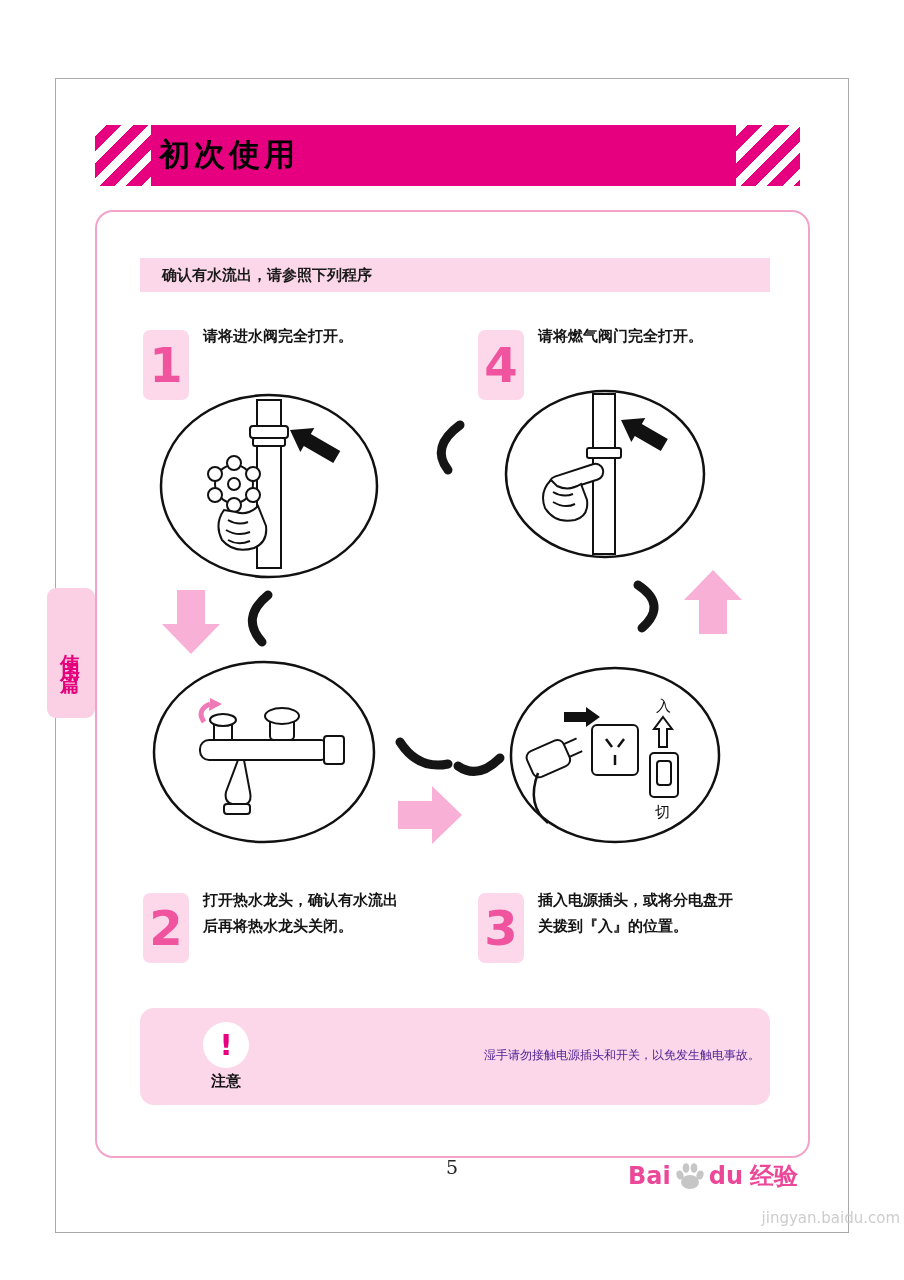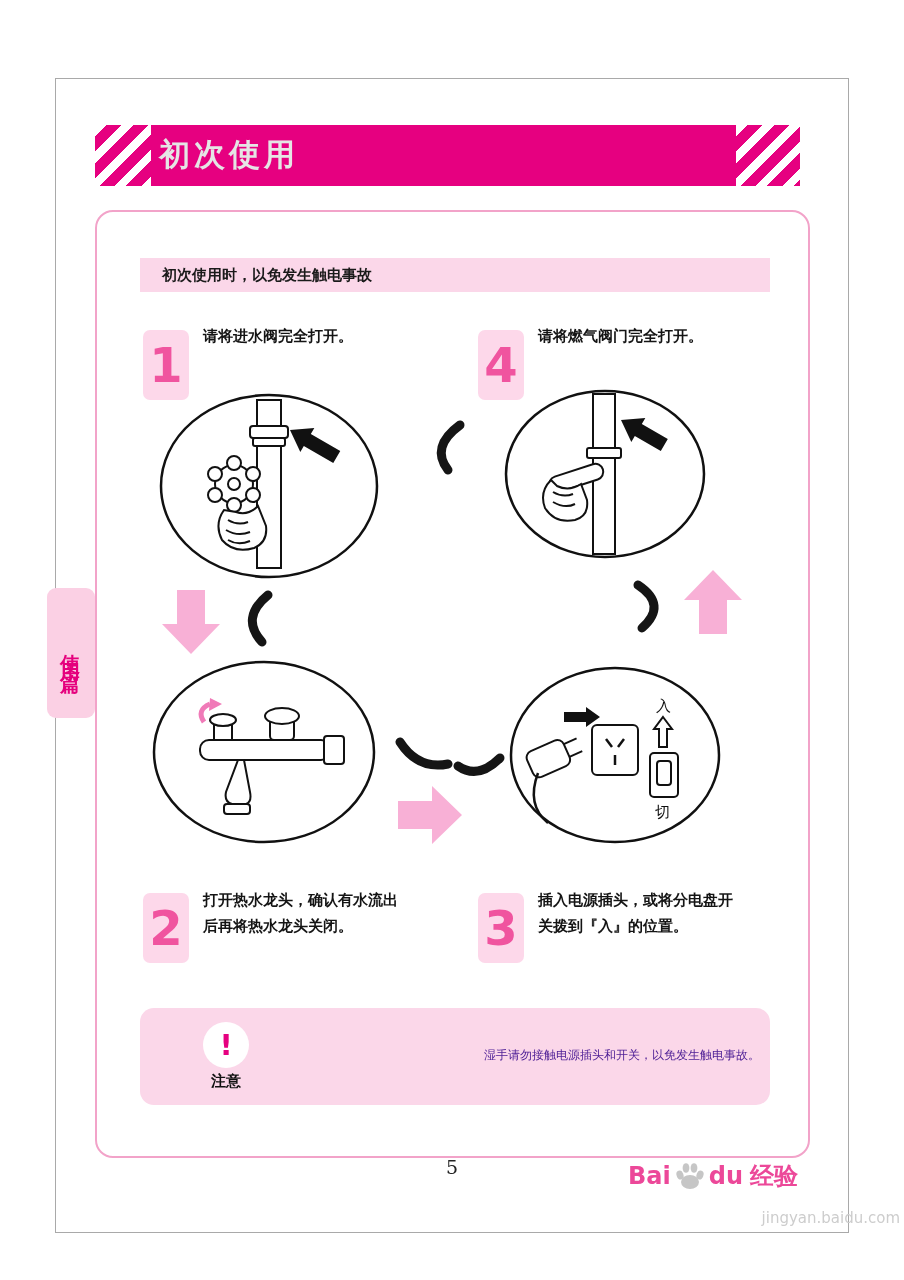--- a/index.html
+++ b/index.html
@@ -7,21 +7,21 @@
             font-family:"DejaVu Sans","Liberation Sans",sans-serif; }
   .abs { position:absolute; }
 
   .doc-page { left:55px; top:78px; width:792px; height:1153px; border:1px solid #a9a9a9; background:#fff; }
 
   .banner { left:95px; top:125px; width:705px; height:61px; background:#e60080; }
   .stripes { position:absolute; top:0; height:100%; }
   .stripes-left  { left:0;  width:56px; background:repeating-linear-gradient(135deg,#ffffff 0 8px,#e60080 8px 19px); }
   .stripes-right { right:0; width:64px; background:repeating-linear-gradient(135deg,#ffffff 0 8px,#e60080 8px 19px); }
   .banner-title { position:absolute; left:64px; top:50%; transform:translateY(-53%);
-                  color:#e5e5e5; font-size:31px; font-weight:bold; letter-spacing:4px; }
+                  color:#000000; font-size:31px; font-weight:bold; letter-spacing:4px; }
 
   .panel { left:95px; top:210px; width:711px; height:944px; border:2px solid #f2a3c9; border-radius:18px; background:#fff; }
 
   .intro-bar { left:140px; top:258px; width:630px; height:34px; background:#fbd7e9;
                font-size:15px; font-weight:600; color:#1a1a1a; line-height:34px;
                padding-left:22px; box-sizing:border-box; }
 
   .num-tile { width:46px; height:70px; background:#fdd8ea; border-radius:7px;
               display:flex; align-items:center; justify-content:center; }
   .num-tile span { font-size:48px; font-weight:bold; color:#f0549f; }
@@ -57,21 +57,21 @@
   <div class="abs doc-page"></div>
 
   <div class="abs panel"></div>
 
   <div class="abs banner">
     <div class="stripes stripes-left"></div>
     <div class="stripes stripes-right"></div>
     <div class="banner-title">初次使用</div>
   </div>
 
-  <div class="abs intro-bar">初次使用时，以免发生触电事故</div>
+  <div class="abs intro-bar">确认有水流出，请参照下列程序</div>
 
   <div class="abs num-tile" style="left:143px;top:330px">
     <span>1</span>
   </div>
   <div class="abs step-text" style="left:203px;top:324px;width:280px">请将进水阀完全打开。</div>
 
   <div class="abs num-tile" style="left:478px;top:330px">
     <span>4</span>
   </div>
   <div class="abs step-text" style="left:538px;top:324px;width:240px">请将燃气阀门完全打开。</div>

